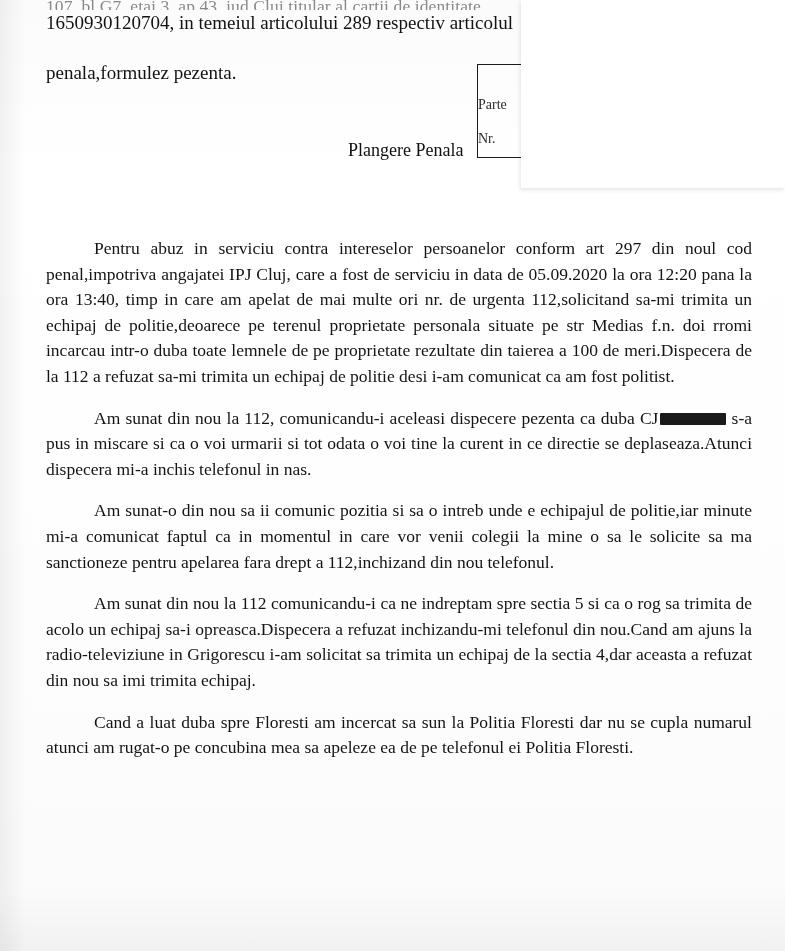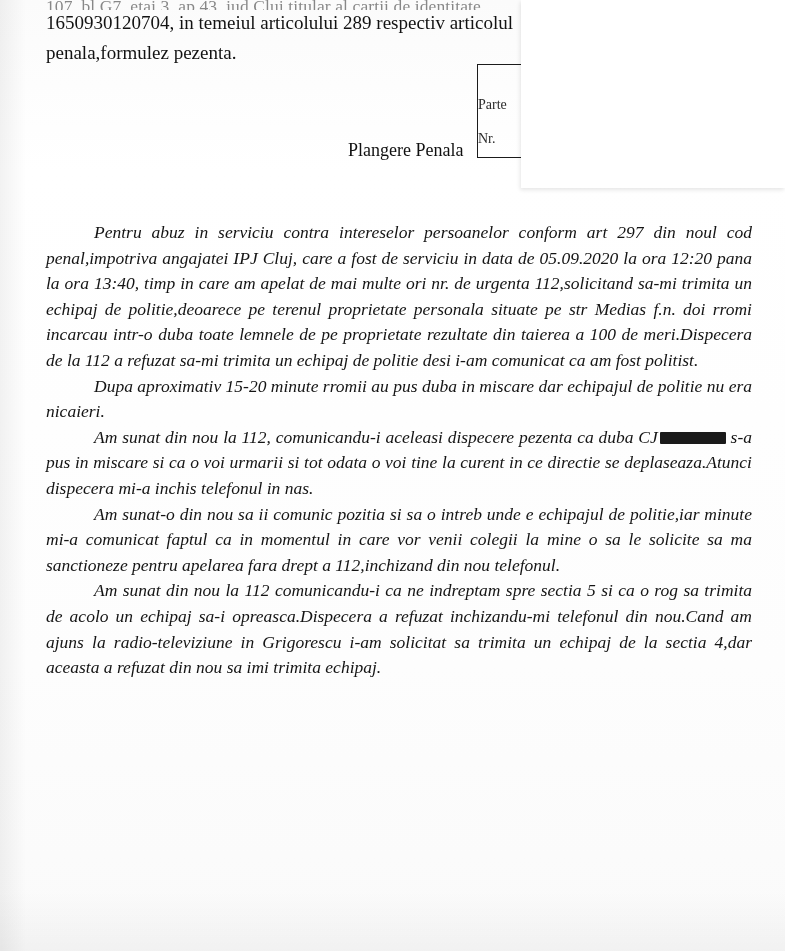--- a/index.html
+++ b/index.html
@@ -46,20 +46,21 @@
     position: absolute;
     left: 46px;
     top: 8px;
     width: 700px;
     font-size: 19px;
     line-height: 30px;
     text-align: justify;
   }
   .header-block .l2 {
     display: block;
+    margin-top: 20px;
   }
   
   .overlay-sticker {
     position: absolute;
     left: 521px;
     top: 0px;
     width: 264px;
     height: 188px;
     background: #ffffff;
     box-shadow: -1px 2px 4px rgba(0,0,0,0.10);
@@ -120,24 +121,23 @@
     position: absolute;
     left: 46px;
     top: 220px;
     width: 706px;
     font-size: 17.5px;
     line-height: 25.6px;
     text-align: justify;
     color: #141414;
   }
   .para {
-    margin: 0 0 0 0;
+    margin: 16px 0 0 0;
     text-indent: 48px;
     text-align: justify;
-    font-style: italic;
   }
   .para.first { text-indent: 48px; }
   .redaction {
     display: inline-block;
     width: 66px;
     height: 12px;
     background: #1a1a1a;
     vertical-align: -1px;
     margin-left: 2px;
     border-radius: 1px;
@@ -186,26 +186,26 @@
       <div class="ghost-line" style="left:24px; top:100px; width:88px; height:7px; background:#dddde2;"></div>
       <div class="ghost-line" style="left:124px; top:100px; width:104px; height:7px; background:#dddde2;"></div>
       <div class="ghost-line" style="left:14px; top:132px; width:120px; height:9px; background:#c9cfe0;"></div>
       <div class="ghost-line" style="left:146px; top:134px; width:84px; height:7px; background:#d6d6db;"></div>
     </div>
 
     <div class="title">Plangere Penala</div>
 
     <div class="body-block">
       <p class="para first">Pentru abuz in serviciu contra intereselor persoanelor conform art 297 din noul cod penal,impotriva angajatei IPJ Cluj, care a fost de serviciu in data de 05.09.2020 la ora 12:20 pana la ora 13:40, timp in care am apelat de mai multe ori nr. de urgenta 112,solicitand sa-mi trimita un echipaj de politie,deoarece pe terenul proprietate personala situate pe str Medias f.n. doi rromi incarcau intr-o duba toate lemnele de pe proprietate rezultate din taierea a 100 de meri.Dispecera de la 112 a refuzat sa-mi trimita un echipaj de politie desi i-am comunicat ca am fost politist.</p>
-      <p class="para">Dupa aproximativ 15-20 minute rromii au pus duba in miscare dar echipajul de politie nu era nicaieri.</p>
       <p class="para">
         <span>Am sunat din nou la 112, comunicandu-i aceleasi dispecere pezenta ca duba CJ</span><span class="redaction"></span>
         <span>s-a pus in miscare si  ca o voi urmarii si tot odata o voi tine la curent in ce directie se deplaseaza.Atunci dispecera mi-a inchis telefonul in nas.</span>
       </p>
       <p class="para">Am sunat-o din nou sa ii comunic pozitia si sa o intreb unde e echipajul de politie,iar minute mi-a comunicat faptul ca in momentul in care vor venii colegii la mine o sa le solicite sa ma sanctioneze pentru apelarea fara drept a 112,inchizand din nou telefonul.</p>
       <p class="para">Am sunat din nou la 112 comunicandu-i ca ne indreptam spre sectia 5 si ca o rog sa trimita de acolo un echipaj sa-i opreasca.Dispecera a refuzat inchizandu-mi telefonul din nou.Cand am ajuns la radio-televiziune in Grigorescu i-am solicitat sa trimita un echipaj de la sectia 4,dar aceasta a refuzat din nou sa imi trimita echipaj.</p>
+      <p class="para">Cand a luat duba spre Floresti am incercat sa sun la Politia Floresti dar nu se cupla numarul atunci am rugat-o pe concubina mea sa apeleze ea de pe telefonul ei Politia Floresti.</p>
     </div>
 
   </div>
 
   <div class="edge-shade-left"></div>
   <div class="edge-shade-bottom"></div>
 </div>
 
 </body></html>

